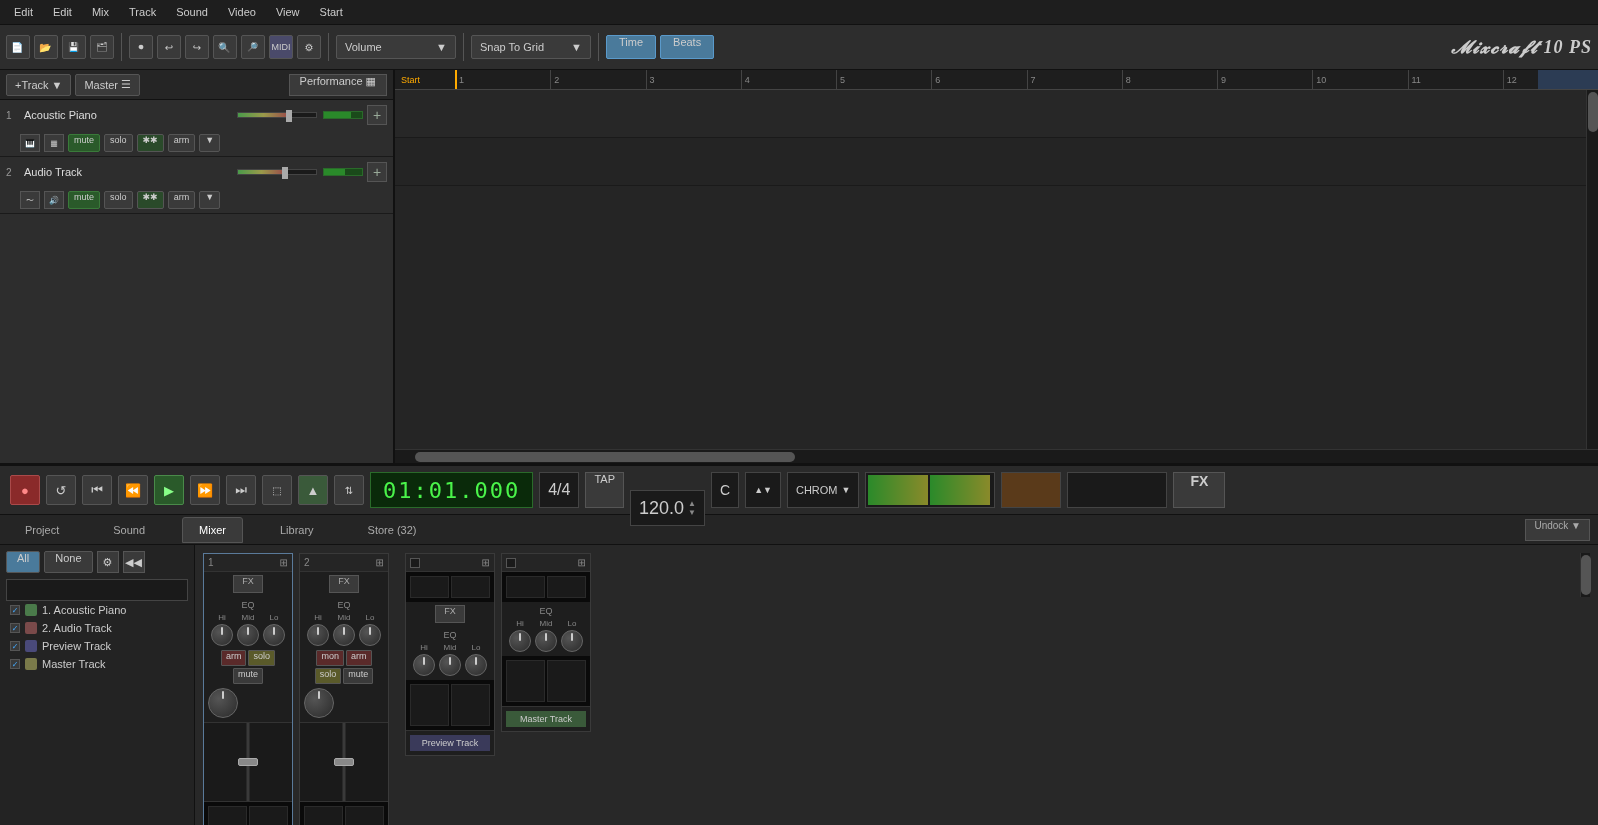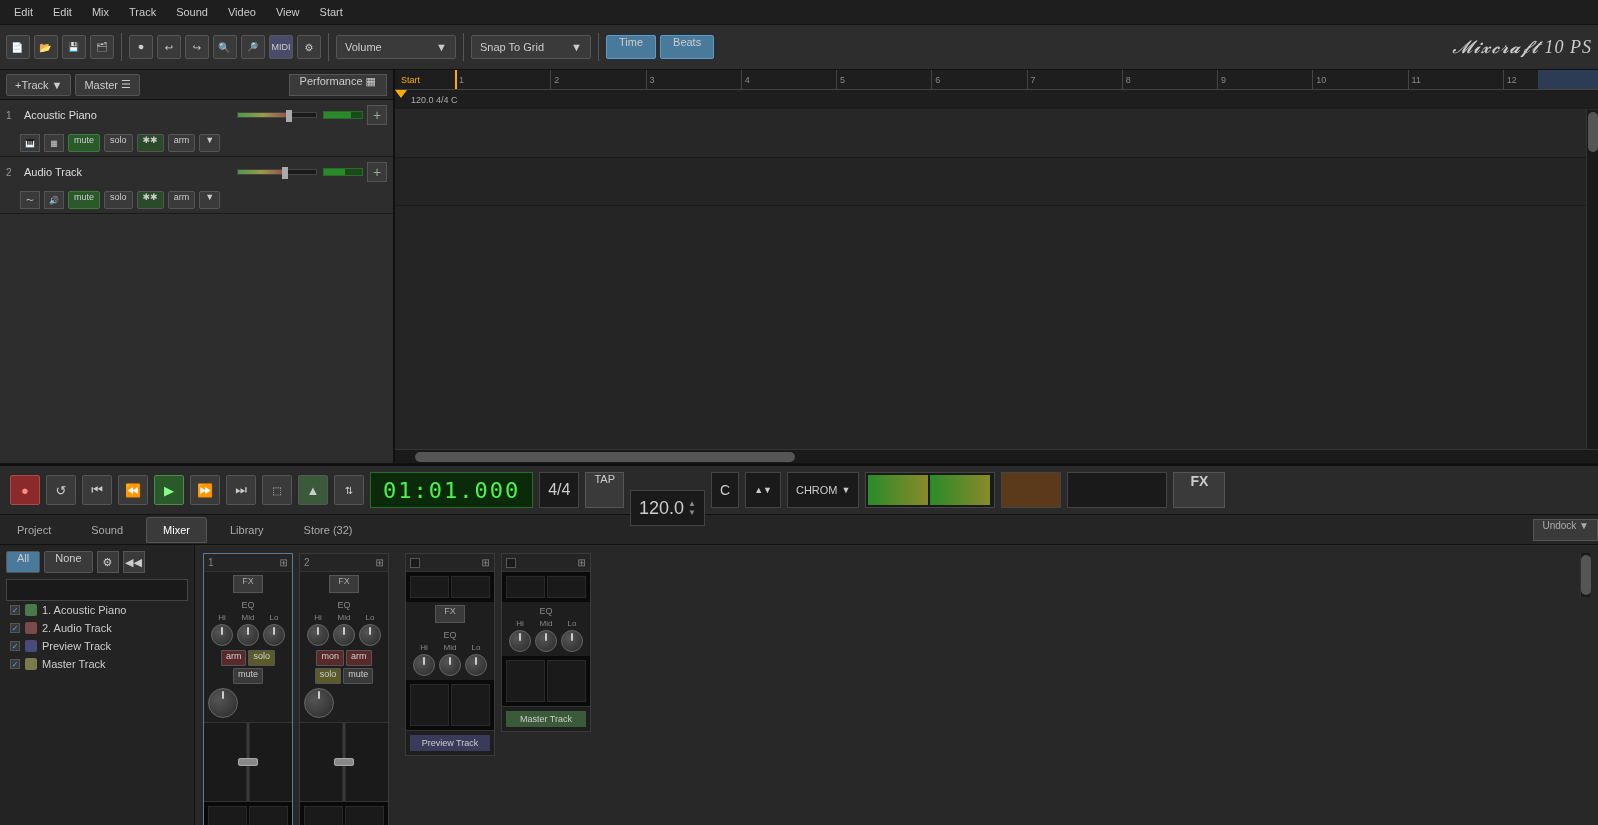--- a/index.html
+++ b/index.html
@@ -9,21 +9,21 @@
     #menu-bar { display: flex; align-items: center; background: #1e1e1e; height: 25px; padding: 0 4px; border-bottom: 1px solid #111; }
     .menu-item { padding: 0 10px; height: 100%; display: flex; align-items: center; cursor: pointer; color: #ccc; }
 
     
     #toolbar { display: flex; align-items: center; background: #2d2d2d; height: 45px; padding: 0 6px; border-bottom: 1px solid #111; gap: 4px; }
     .toolbar-btn { background: #3a3a3a; border: 1px solid #555; color: #ccc; width: 24px; height: 24px; display: flex; align-items: center; justify-content: center; cursor: pointer; font-size: 10px; border-radius: 2px; }
     .toolbar-sep { width: 1px; height: 28px; background: #555; margin: 0 3px; }
     .toolbar-dropdown { background: #3a3a3a; border: 1px solid #555; color: #ccc; height: 24px; padding: 4px 8px; cursor: pointer; font-size: 11px; border-radius: 2px; display: flex; align-items: center; gap: 4px; min-width: 120px; }
     .time-btn { background: #555; border: 1px solid #666; color: #ccc; padding: 0 12px; height: 24px; cursor: pointer; font-size: 11px; border-radius: 2px; }
     .time-btn.active { background: #4a7a9b; border-color: #5a9acb; }
-    #logo { margin-left: auto; color: #ccc; font-style: italic; font-size: 18px; font-weight: normal; letter-spacing: 1px; }
+    #logo { margin-left: auto; color: #ccc; font-style: italic; font-size: 18px; font-weight: bold; letter-spacing: 1px; }
 
     
     #arranger { display: flex; height: 395px; border-bottom: 2px solid #111; }
 
     
     #track-list { width: 395px; background: #2d2d2d; border-right: 2px solid #111; flex-shrink: 0; display: flex; flex-direction: column; }
     #track-header { display: flex; align-items: center; background: #252525; height: 30px; padding: 0 6px; border-bottom: 1px solid #111; gap: 4px; }
     .track-header-btn { background: #3a3a3a; border: 1px solid #555; color: #ccc; padding: 0 8px; height: 22px; cursor: pointer; font-size: 11px; border-radius: 2px; display: flex; align-items: center; gap: 3px; }
     .perf-btn { background: #3a3a3a; border: 1px solid #555; color: #ccc; padding: 0 10px; height: 22px; cursor: pointer; font-size: 11px; margin-left: auto; }
     
@@ -63,21 +63,21 @@
     .bpm-arrow { font-size: 8px; cursor: pointer; color: #888; line-height: 9px; }
     .key-display { background: #1a1a1a; border: 1px solid #444; color: #ccc; font-size: 14px; padding: 0 8px; height: 36px; display: flex; align-items: center; }
     .scale-display { background: #1a1a1a; border: 1px solid #444; color: #ccc; font-size: 11px; padding: 0 8px; height: 36px; display: flex; align-items: center; gap: 4px; }
     .transport-meter { width: 130px; height: 36px; background: #1a1a1a; border: 1px solid #444; display: flex; align-items: center; padding: 2px; }
     .transport-meter-bar { height: 100%; flex: 1; background: linear-gradient(to right, #2a8a2a, #8a8a2a); margin-right: 2px; }
     .transport-meter2 { width: 60px; height: 36px; background: #5a3a1a; border: 1px solid #444; }
     .transport-meter3 { width: 100px; height: 36px; background: #1a1a1a; border: 1px solid #444; }
     .fx-btn { background: #3a3a3a; border: 1px solid #555; color: #ccc; padding: 0 16px; height: 36px; cursor: pointer; font-size: 14px; font-weight: bold; }
 
     
-    #bottom-tabs { display: flex; align-items: center; background: #252525; height: 30px; border-bottom: 1px solid #111; padding: 0 0; gap: 6px; }
+    #bottom-tabs { display: flex; align-items: center; background: #252525; height: 30px; border-bottom: 1px solid #111; padding: 0 8px; gap: 20px; }
     .bottom-tab { padding: 0 16px; height: 26px; cursor: pointer; display: flex; align-items: center; color: #aaa; border: 1px solid transparent; border-radius: 3px 3px 0 0; font-size: 11px; }
     .bottom-tab.active { background: #3a3a3a; border-color: #555; color: #fff; }
     .undock-btn { margin-left: auto; background: #3a3a3a; border: 1px solid #555; color: #aaa; padding: 0 8px; height: 22px; cursor: pointer; font-size: 10px; }
 
     
     #mixer-panel { flex: 1; background: #282828; display: flex; overflow: hidden; }
     #mixer-sidebar { width: 195px; background: #232323; border-right: 1px solid #111; padding: 6px; flex-shrink: 0; }
     .mixer-filter-row { display: flex; align-items: center; gap: 4px; margin-bottom: 6px; }
     .mix-filter-btn { background: #3a3a3a; border: 1px solid #555; color: #ccc; padding: 0 10px; height: 22px; cursor: pointer; font-size: 11px; border-radius: 2px; }
     .mix-filter-btn.active { background: #4a7a9b; }
@@ -258,24 +258,20 @@
           <div class="ruler-num">11</div>
           <div class="ruler-num">12</div>
         </div>
 
         <div style="position:absolute;left:0;top:0;width:2px;height:100%;background:#ffaa00;pointer-events:none"></div>
 
         <div style="position:absolute;right:0;top:0;width:60px;height:100%;background:#3a5a8a;opacity:0.5;pointer-events:none"></div>
       </div>
     </div>
 
-    <div style="position:relative;height:20px;background:#1e1e1e;border-bottom:1px solid #2a2a2a;display:flex;align-items:center;padding:0 6px">
-      <div style="width:0;height:0;border-left:6px solid transparent;border-right:6px solid transparent;border-top:8px solid #ffaa00;position:absolute;left:0;top:0"></div>
-      <span style="font-size:9px;color:#aaa;padding-left:10px">120.0 4/4 C</span>
-    </div>
 
     <div id="tracks-content">
       <div id="tracks-lanes">
         <div class="track-lane" style="height:48px"></div>
         <div class="track-lane" style="height:48px;background:#242424"></div>
 
         <div style="flex:1;background:#252525"></div>
       </div>
       <div class="v-scrollbar">
         <div class="v-scrollbar-thumb"></div>

